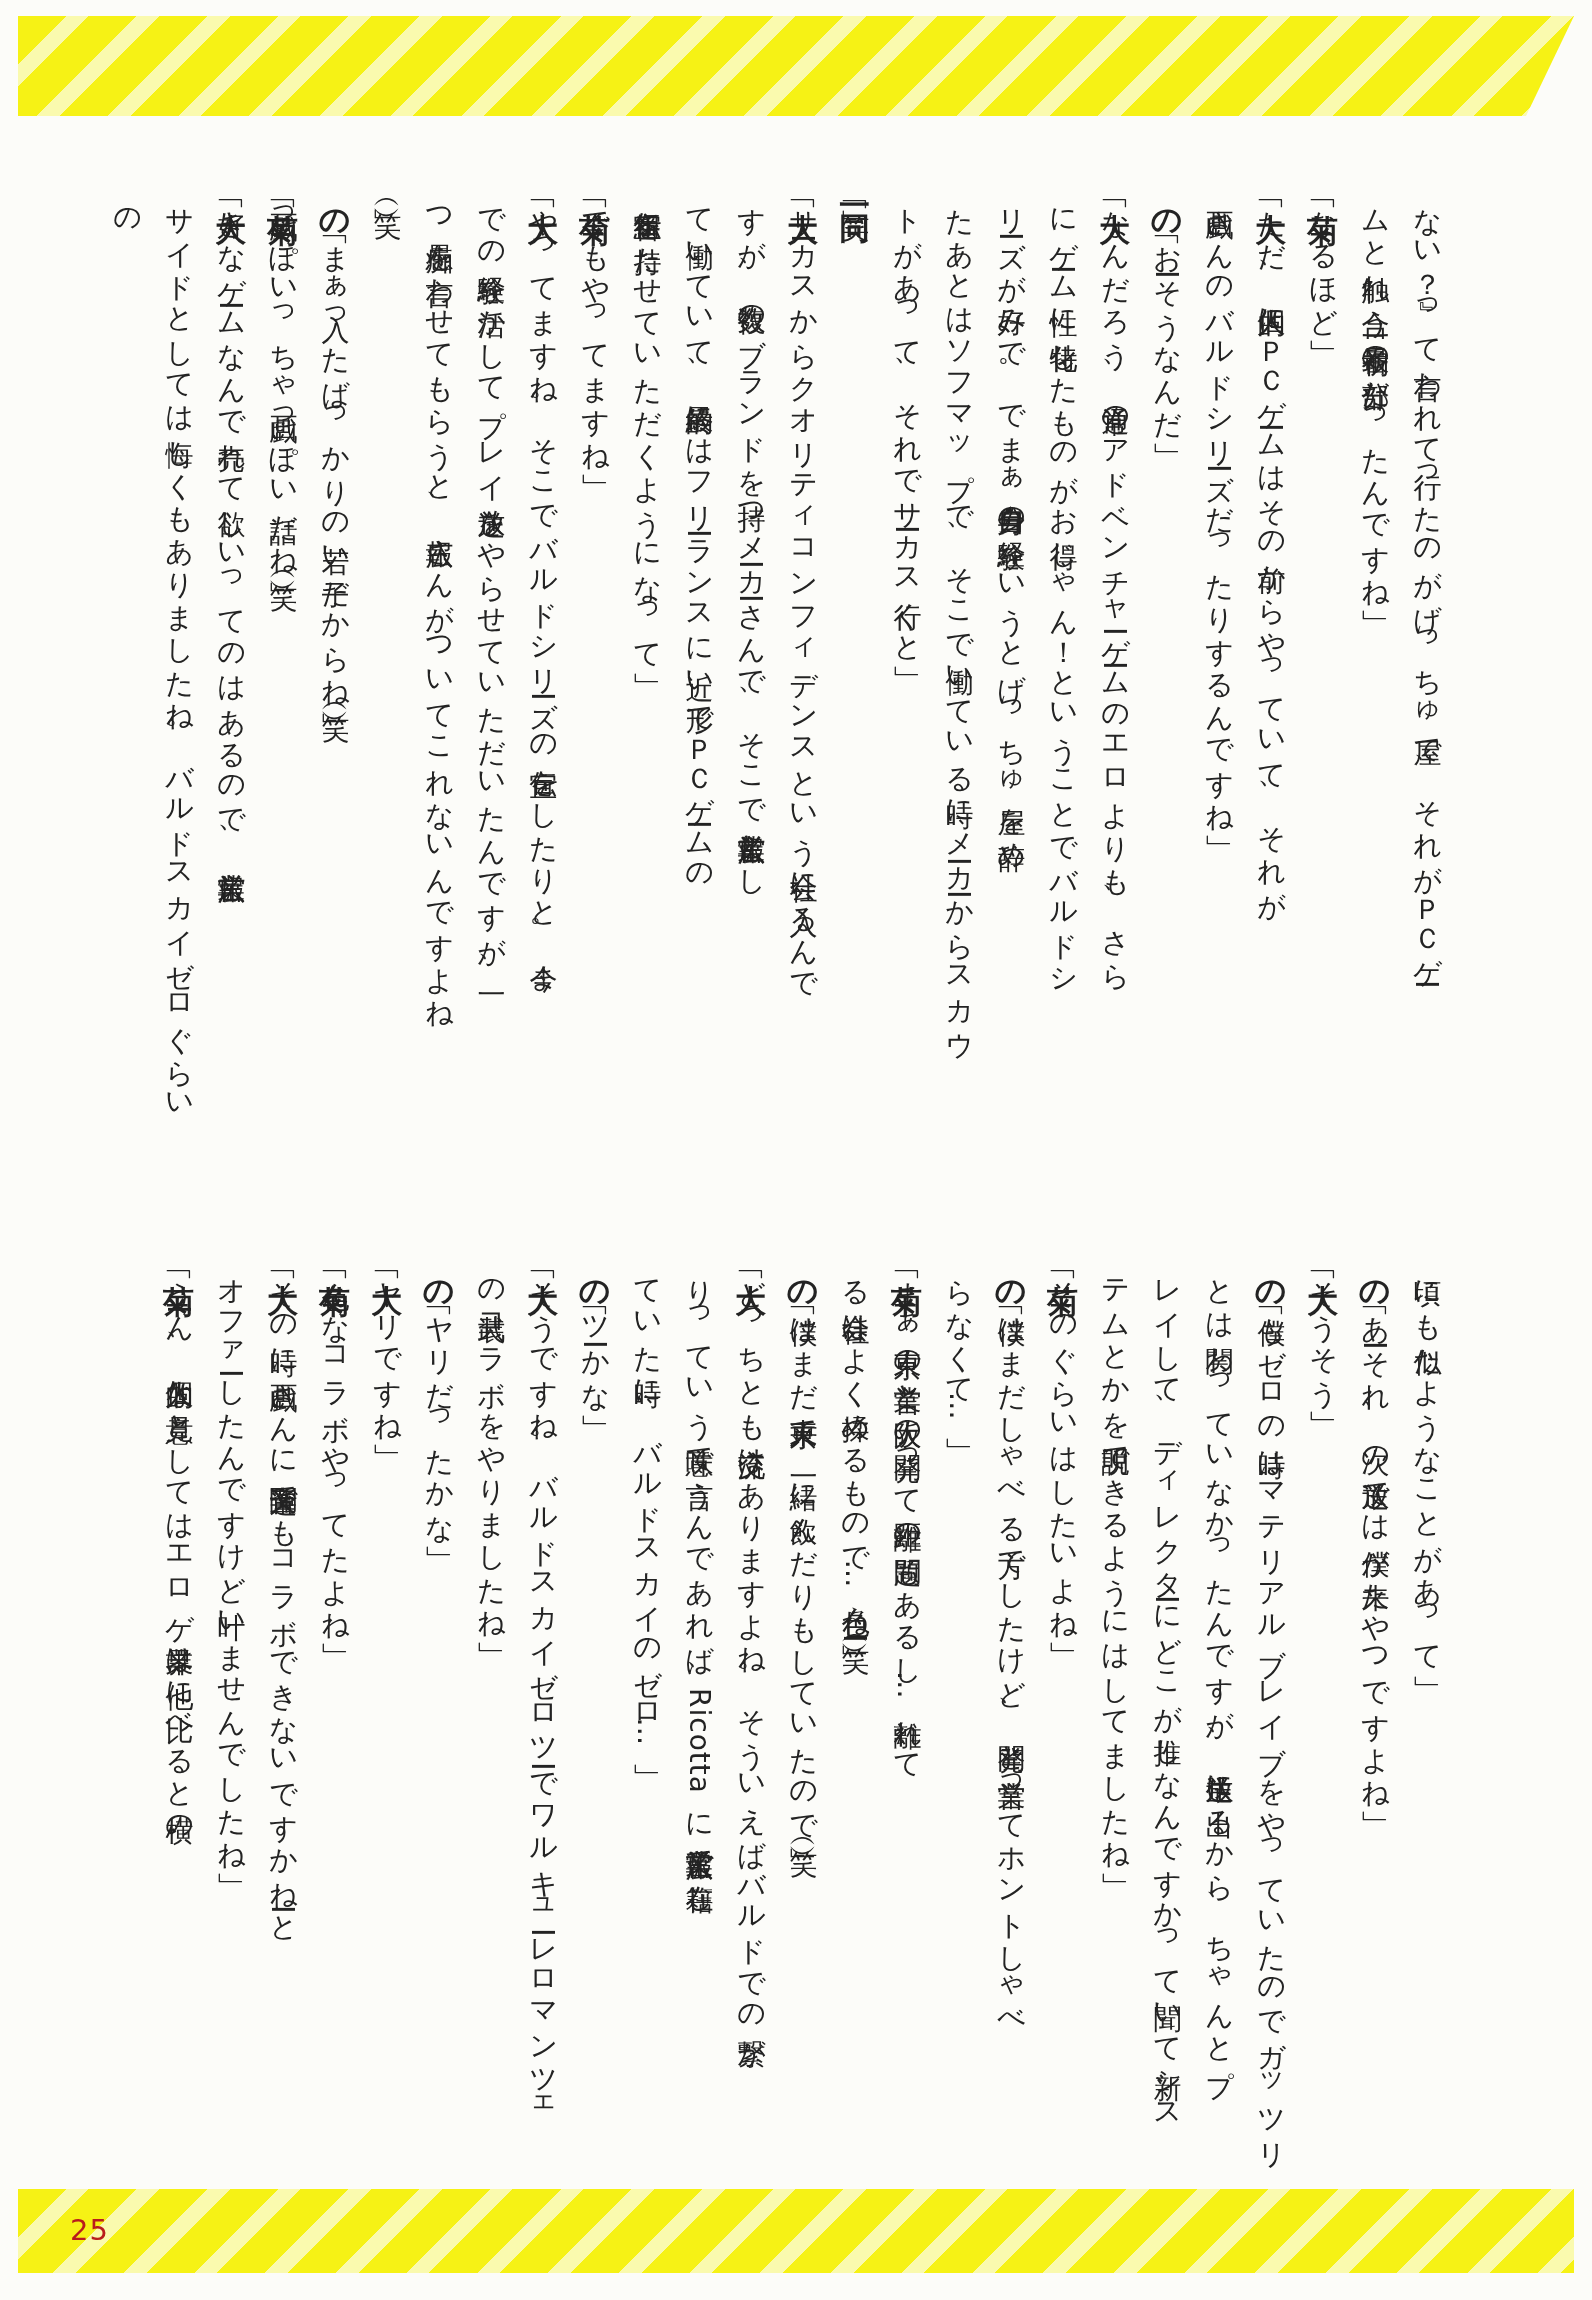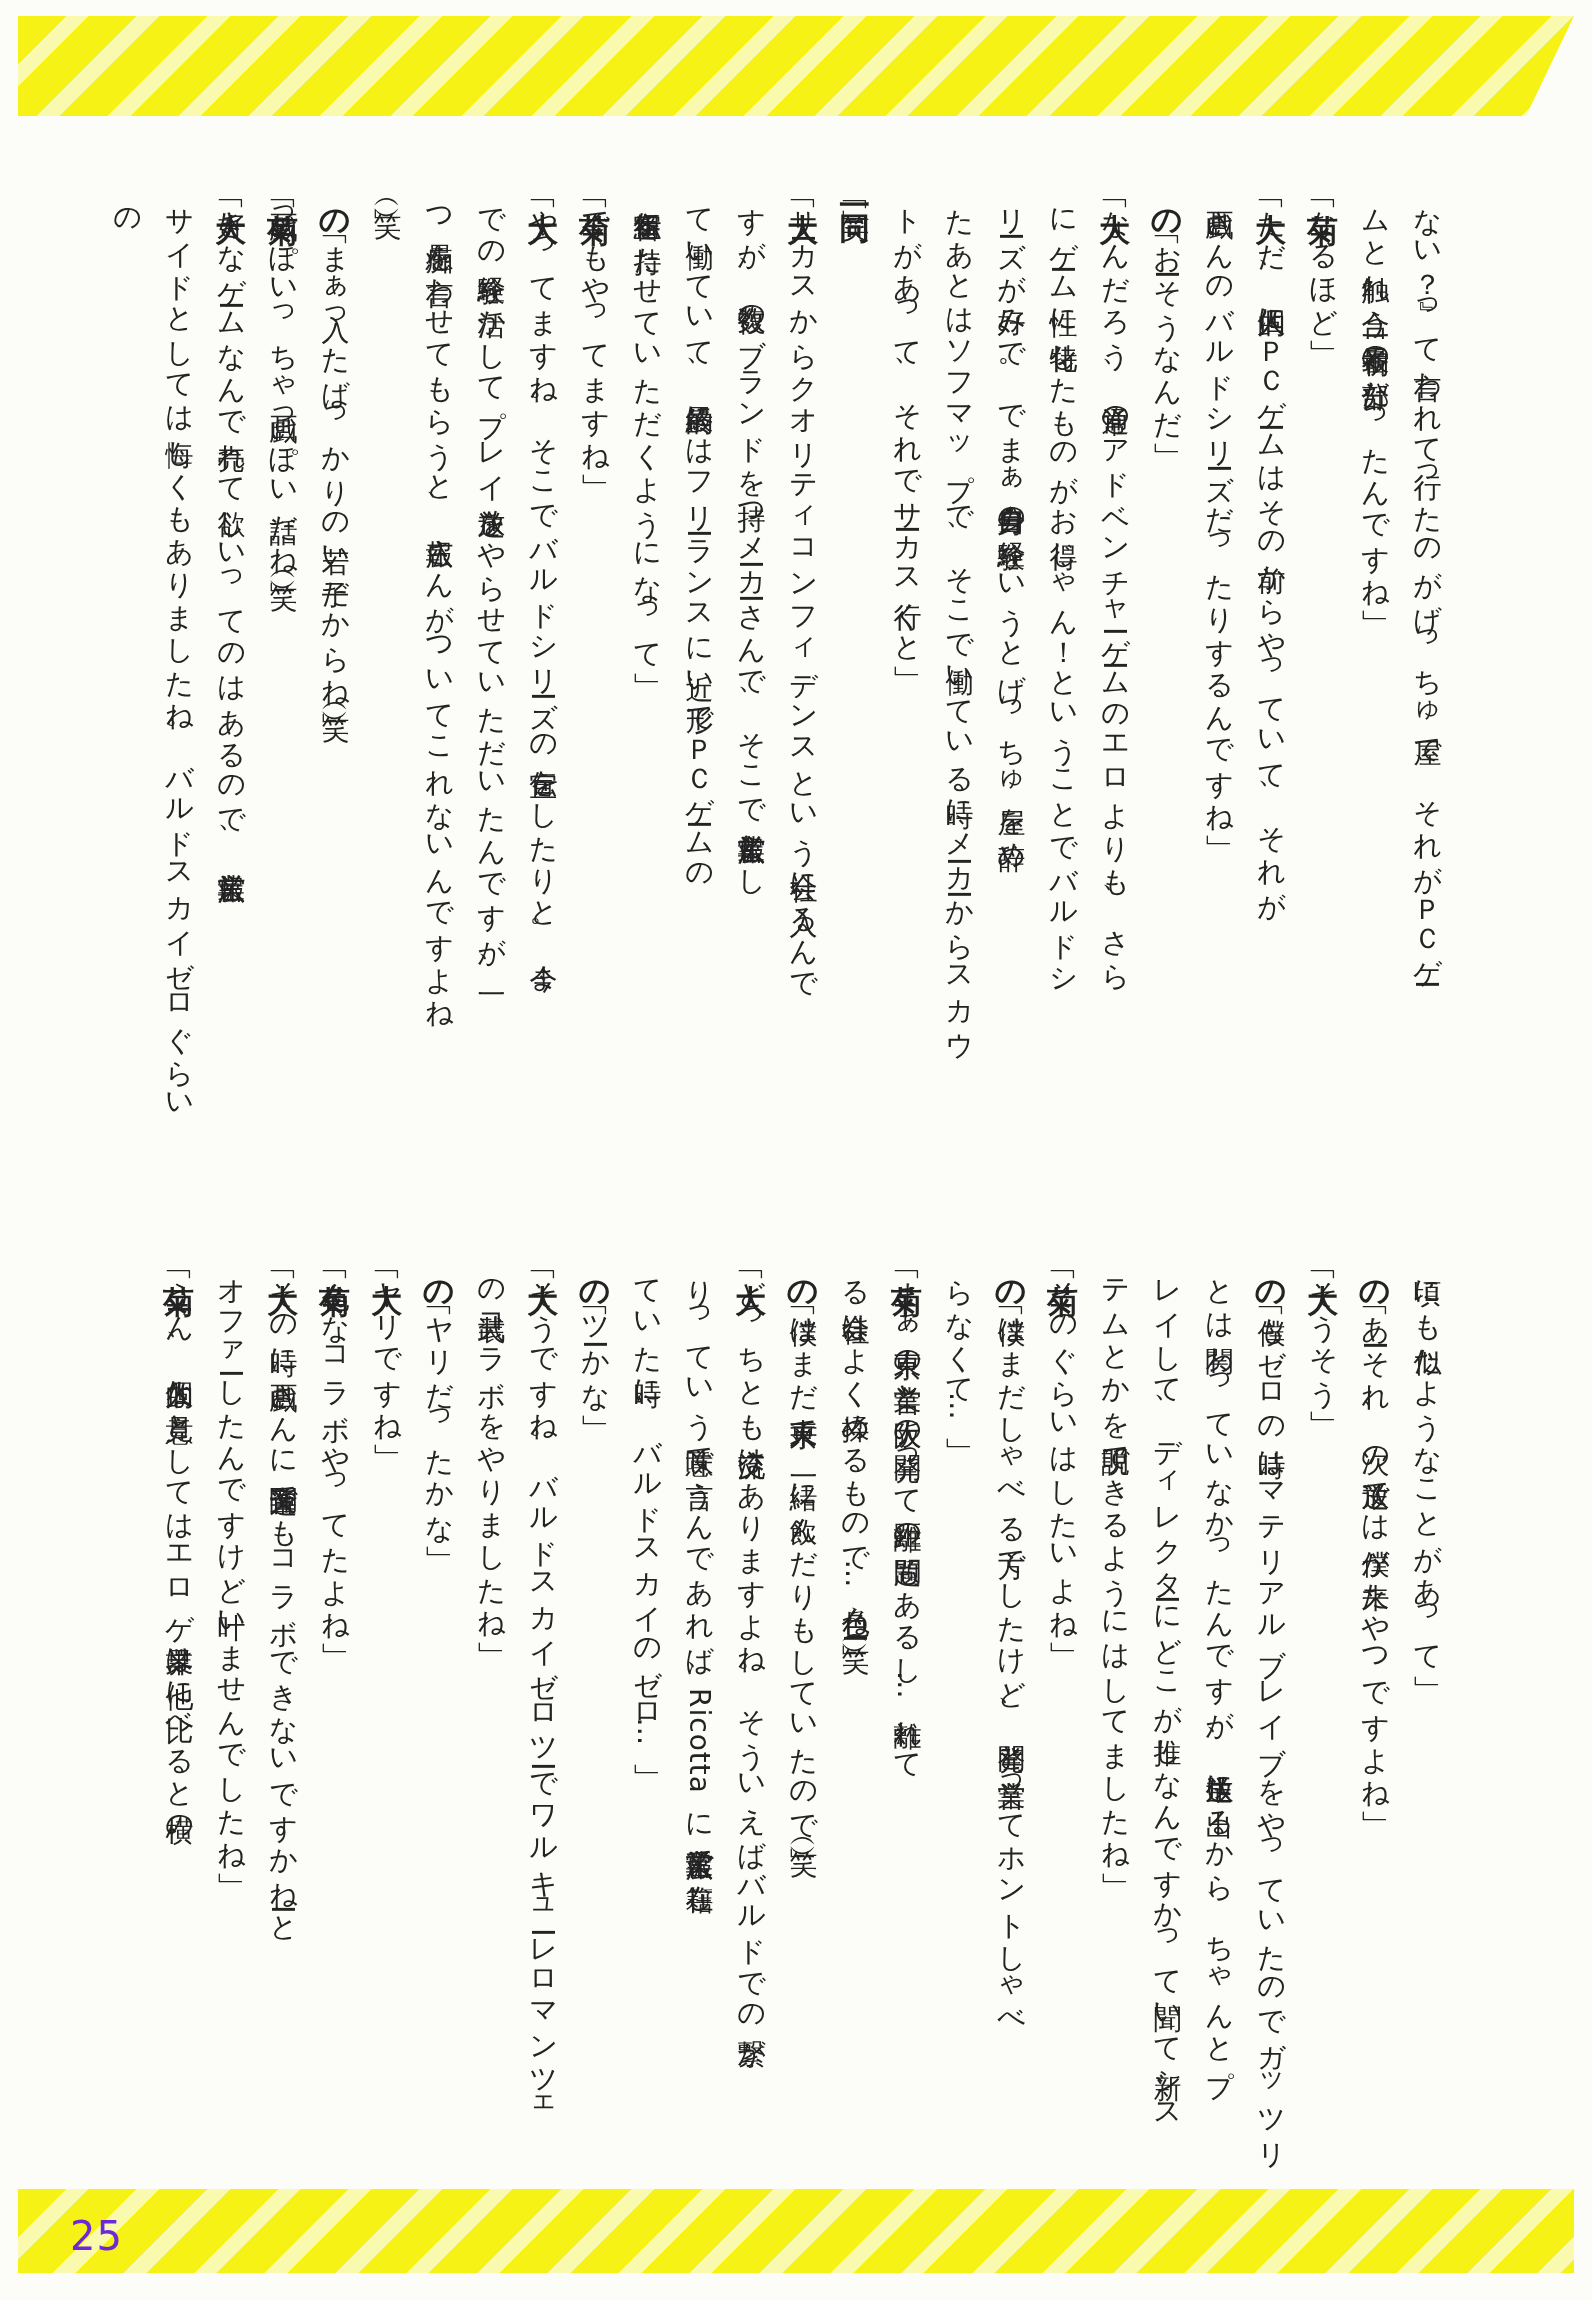--- a/index.html
+++ b/index.html
@@ -18,21 +18,21 @@
     position:absolute;right:139px;height:935px;
     writing-mode:vertical-rl;text-orientation:mixed;
     font-size:28px;letter-spacing:1px;line-height:52px;color:#232323;
   }
   #upper-block{top:189px;}
   #lower-block{top:1260px;}
   .col{margin:0;padding:0;}
   .spk{font-weight:bold;font-size:31px;}
   #page-number{
     position:absolute;left:70px;top:2213px;z-index:2;
-    font-size:40px;color:#6d28d9;letter-spacing:1px;
+    font-size:29px;color:#b91c1c;letter-spacing:1px;
   }
 </style>
 </head>
 <body>
 
 <div id="band-top" class="band"></div>
 
 <div id="upper-block" class="tblock">
     <div class="col">ない？』って言われて行ったのがげっちゅ屋で、それがＰＣゲー</div>
     <div class="col">ムと触れ合う一番最初の部分だったんですね」</div>

